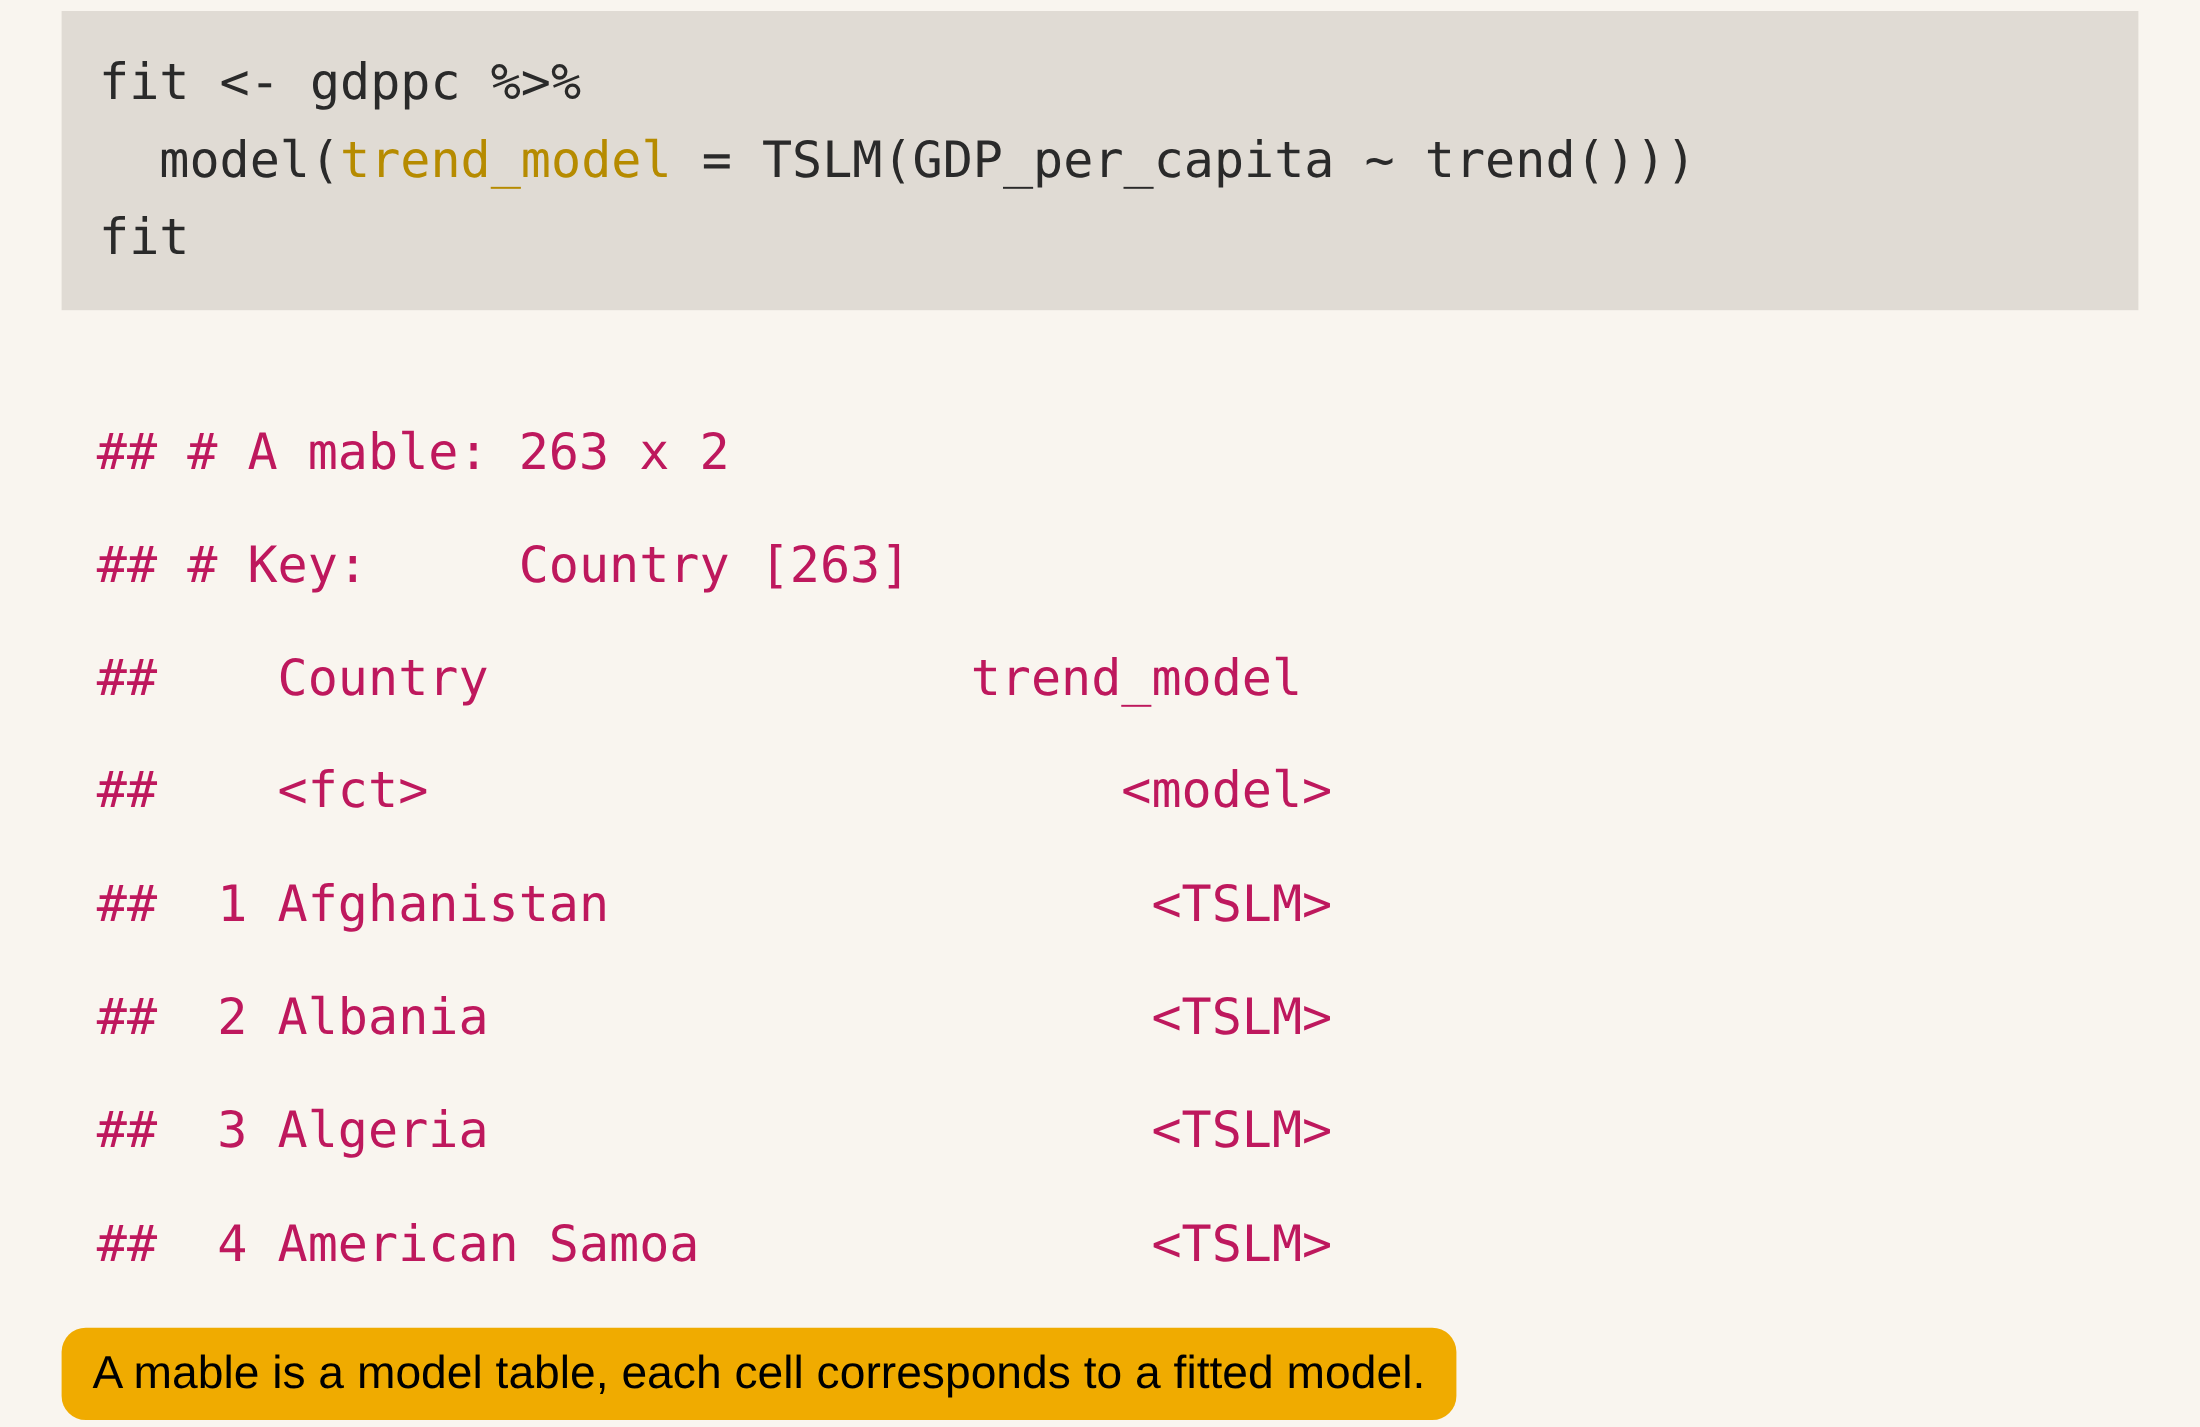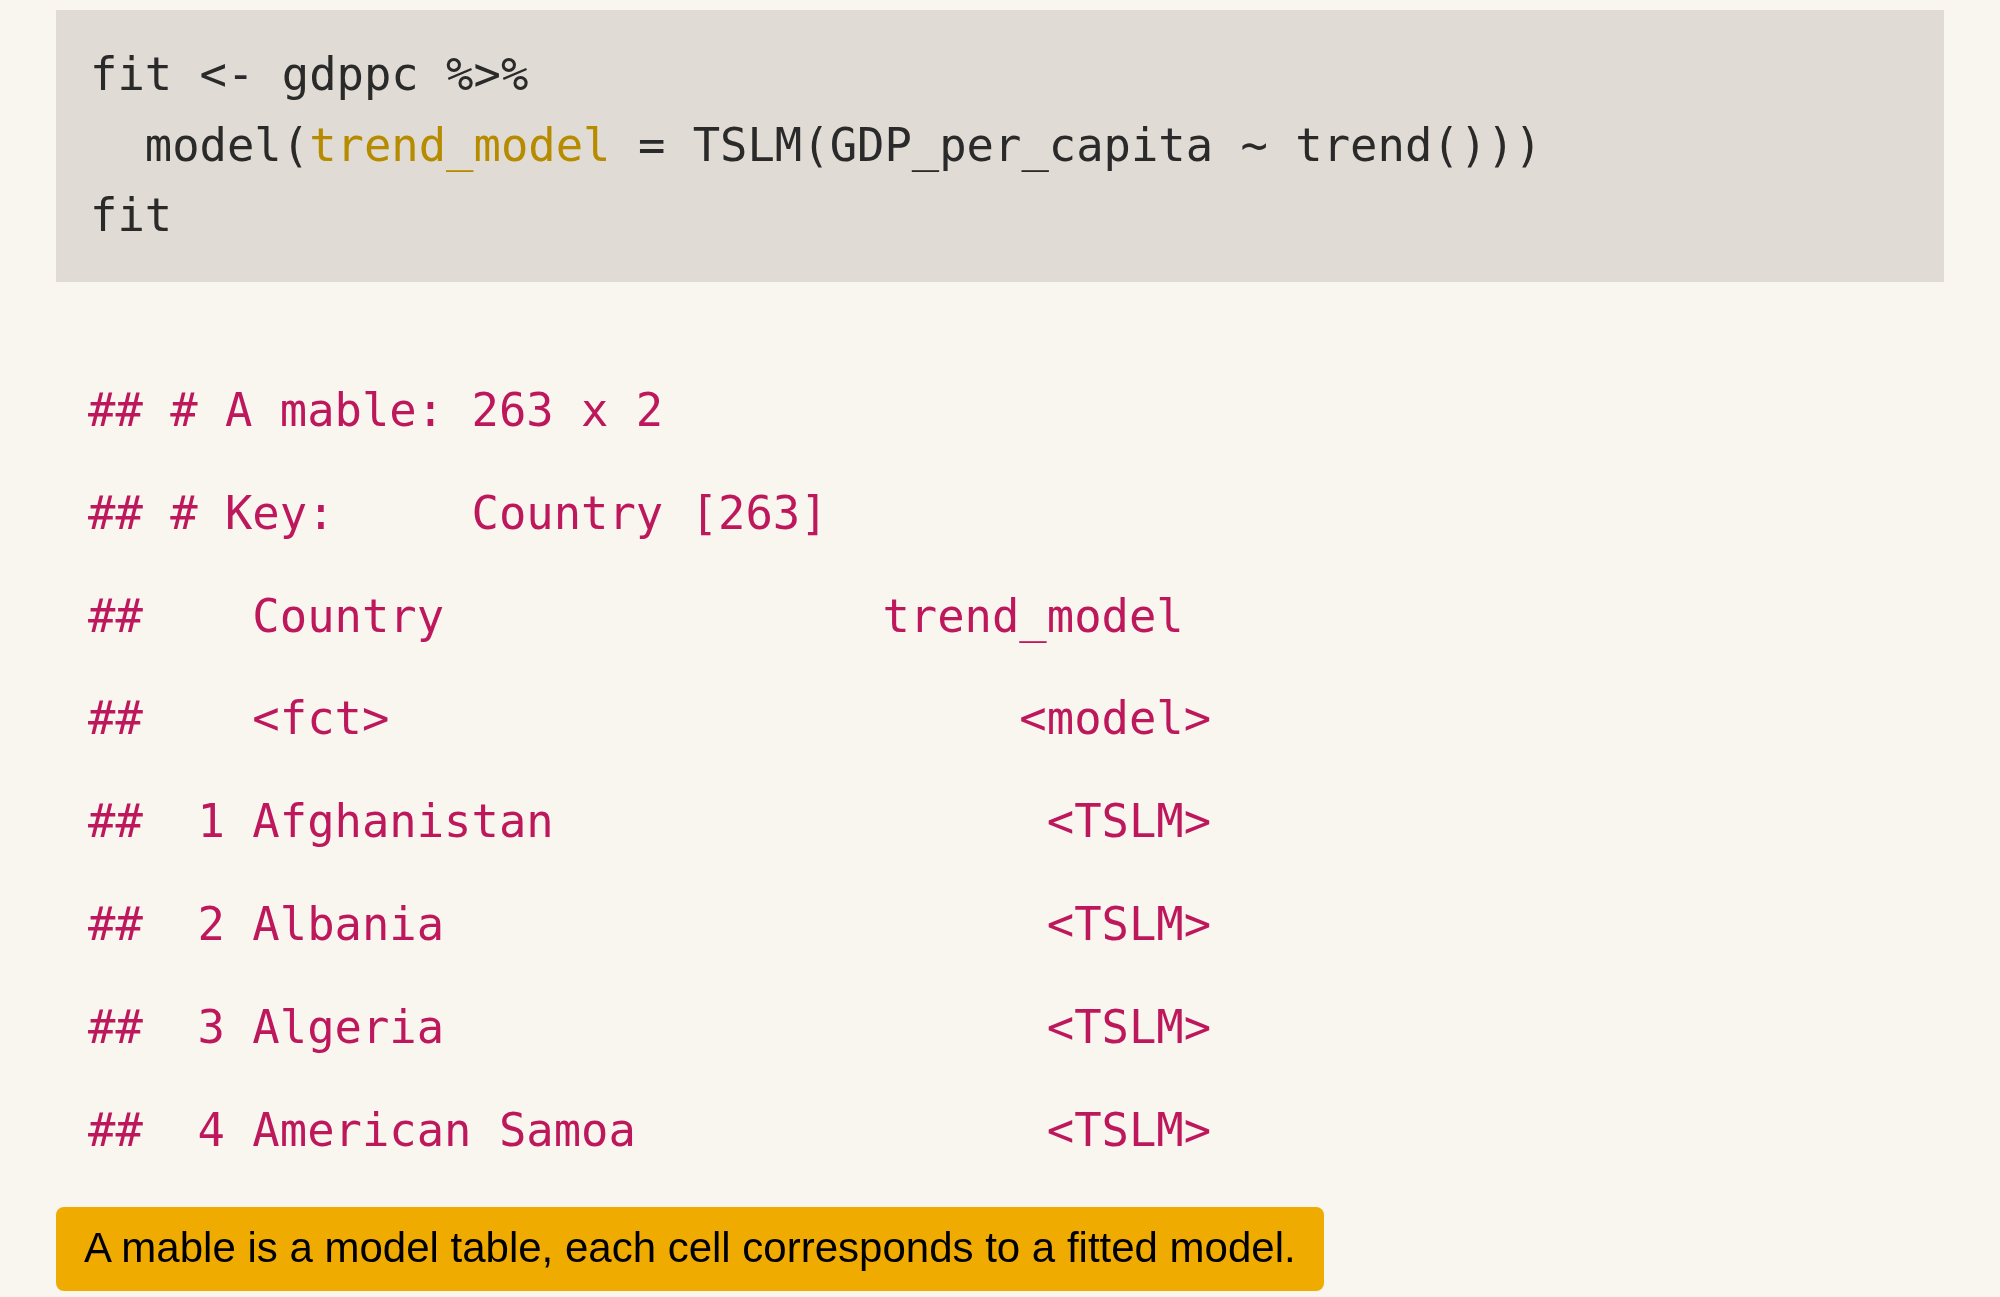--- a/index.html
+++ b/index.html
@@ -43,21 +43,21 @@
   }
   .callout {
     position: absolute;
     left: 56px;
     top: 1207px;
     background: #f0ab00;
     color: #000000;
     font-family: "Helvetica Neue", Arial, sans-serif;
     font-size: 42px;
     padding: 16px 28px 18px 28px;
-    border-radius: 8px;
+    border-radius: 22px;
     line-height: 1.2;
   }
 </style>
 </head>
 <body>
 
 <div class="page">
 
   <div class="code-block"><span>fit &lt;- gdppc %&gt;%</span>
 <span>  model(</span><span class="token-arg">trend_model</span><span> = TSLM(GDP_per_capita ~ trend()))</span>

